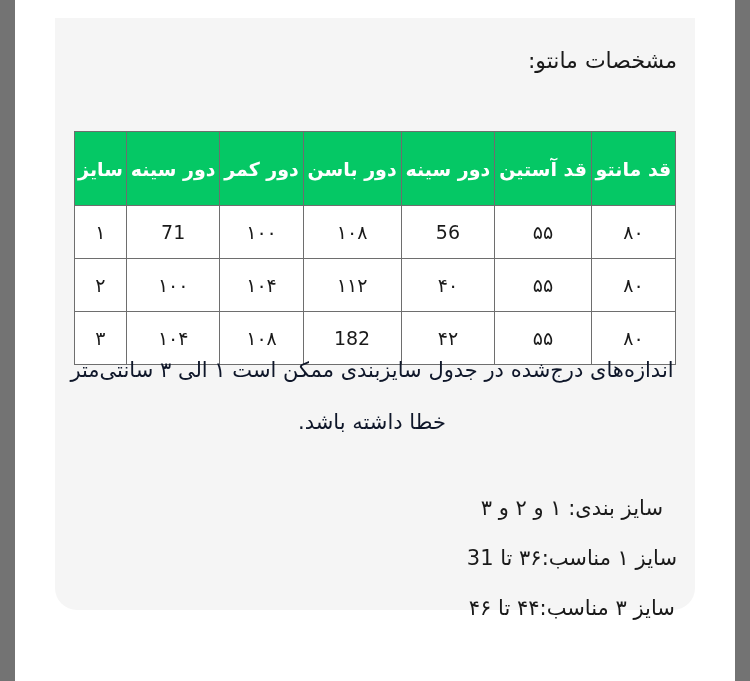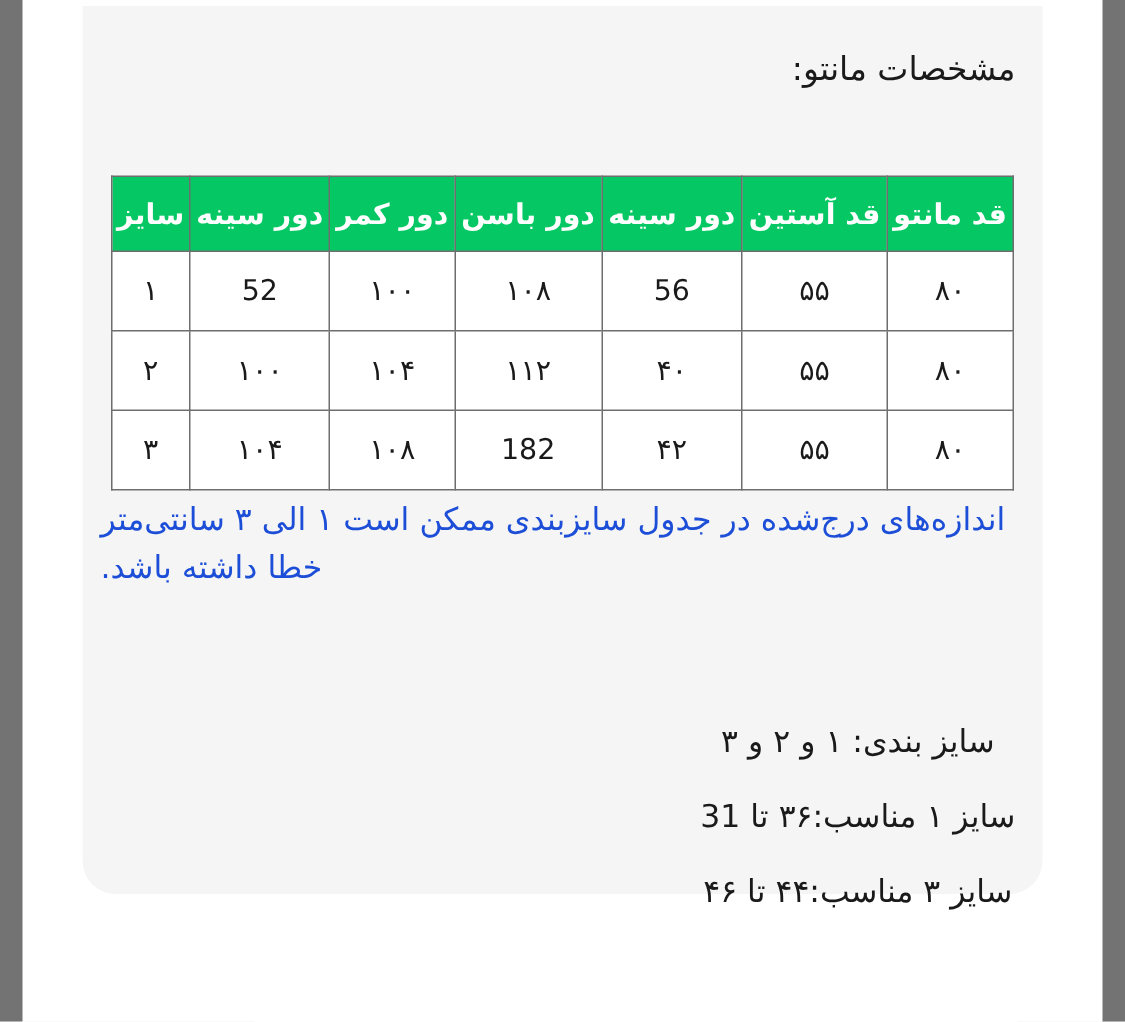--- a/index.html
+++ b/index.html
@@ -4,44 +4,44 @@
 <style>
   html, body { margin:0; padding:0; }
   body {
     width:750px; height:681px; overflow:hidden; position:relative;
     background:#ffffff;
     font-family: "DejaVu Sans", sans-serif;
   }
   .side-left { position:absolute; left:0; top:0; width:15px; height:681px; background:#737373; }
   .side-right { position:absolute; left:735px; top:0; width:15px; height:681px; background:#737373; }
   .card {
-    position:absolute; left:55px; top:4px; width:640px; height:592px;
+    position:absolute; left:55px; top:18px; width:640px; height:592px;
     background:#f5f5f5; border-radius:0 0 22px 22px;
   }
   .title {
     position:absolute; right:18px; top:30px;
     direction:rtl; font-size:22px; color:#1a1a1a; white-space:nowrap;
   }
   table.sizes {
     position:absolute; left:19px; top:113px; width:602px;
     border-collapse:collapse; direction:rtl;
     font-family:"DejaVu Sans", sans-serif;
   }
   table.sizes th {
     background:#05c865; color:#ffffff; font-weight:bold;
-    font-size:19px; height:49px; padding:0 2px; white-space:nowrap;
+    font-size:19px; height:49px; padding:12px 2px; white-space:nowrap;
     border:1px solid #6e6e6e; text-align:center;
   }
   table.sizes td {
     background:#ffffff; color:#1a1a1a; font-size:19px;
     height:50px; text-align:center; border:1px solid #6e6e6e;
   }
   .note {
     position:absolute; right:18px; top:326px; width:610px;
-    direction:rtl; text-align:left; font-size:21px; line-height:32px; color:#1d4ed8;
+    direction:rtl; text-align:center; font-size:21px; line-height:52px; color:#0f172a;
   }
   .list { position:absolute; right:18px; top:465px; direction:rtl; text-align:center; }
   .list div { font-size:21px; line-height:50px; color:#1a1a1a; white-space:nowrap; }
 </style>
 </head>
 <body>
 
 <div class="side-left"></div>
 <div class="side-right"></div>
 
@@ -60,21 +60,21 @@
         <th>سایز</th>
       </tr>
     </thead>
     <tbody>
       <tr>
         <td>۸۰</td>
         <td>۵۵</td>
         <td>56</td>
         <td>۱۰۸</td>
         <td>۱۰۰</td>
-        <td>52</td>
+        <td>71</td>
         <td>۱</td>
       </tr>
       <tr>
         <td>۸۰</td>
         <td>۵۵</td>
         <td>۴۰</td>
         <td>۱۱۲</td>
         <td>۱۰۴</td>
         <td>۱۰۰</td>
         <td>۲</td>

